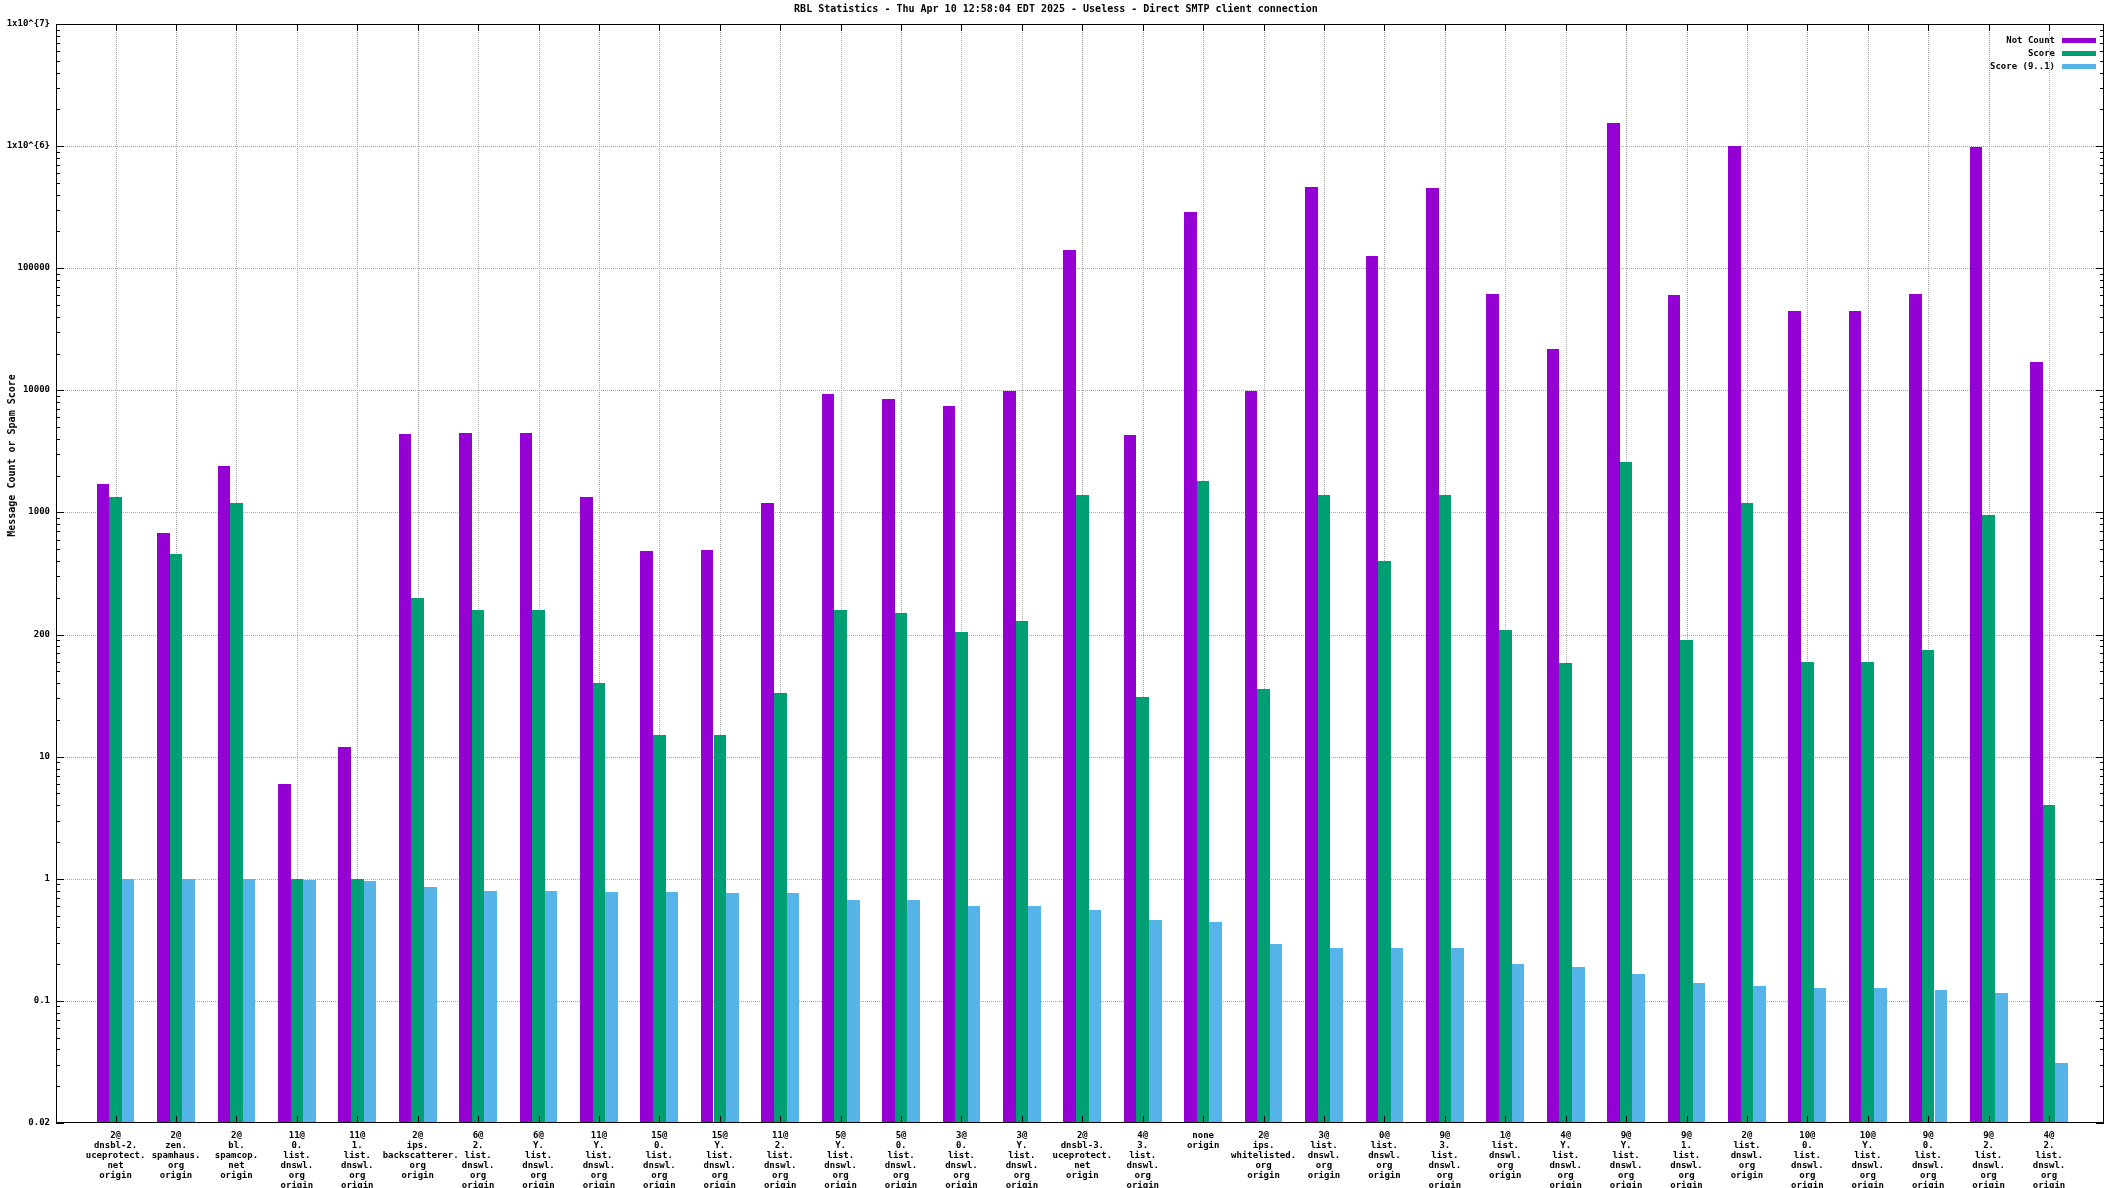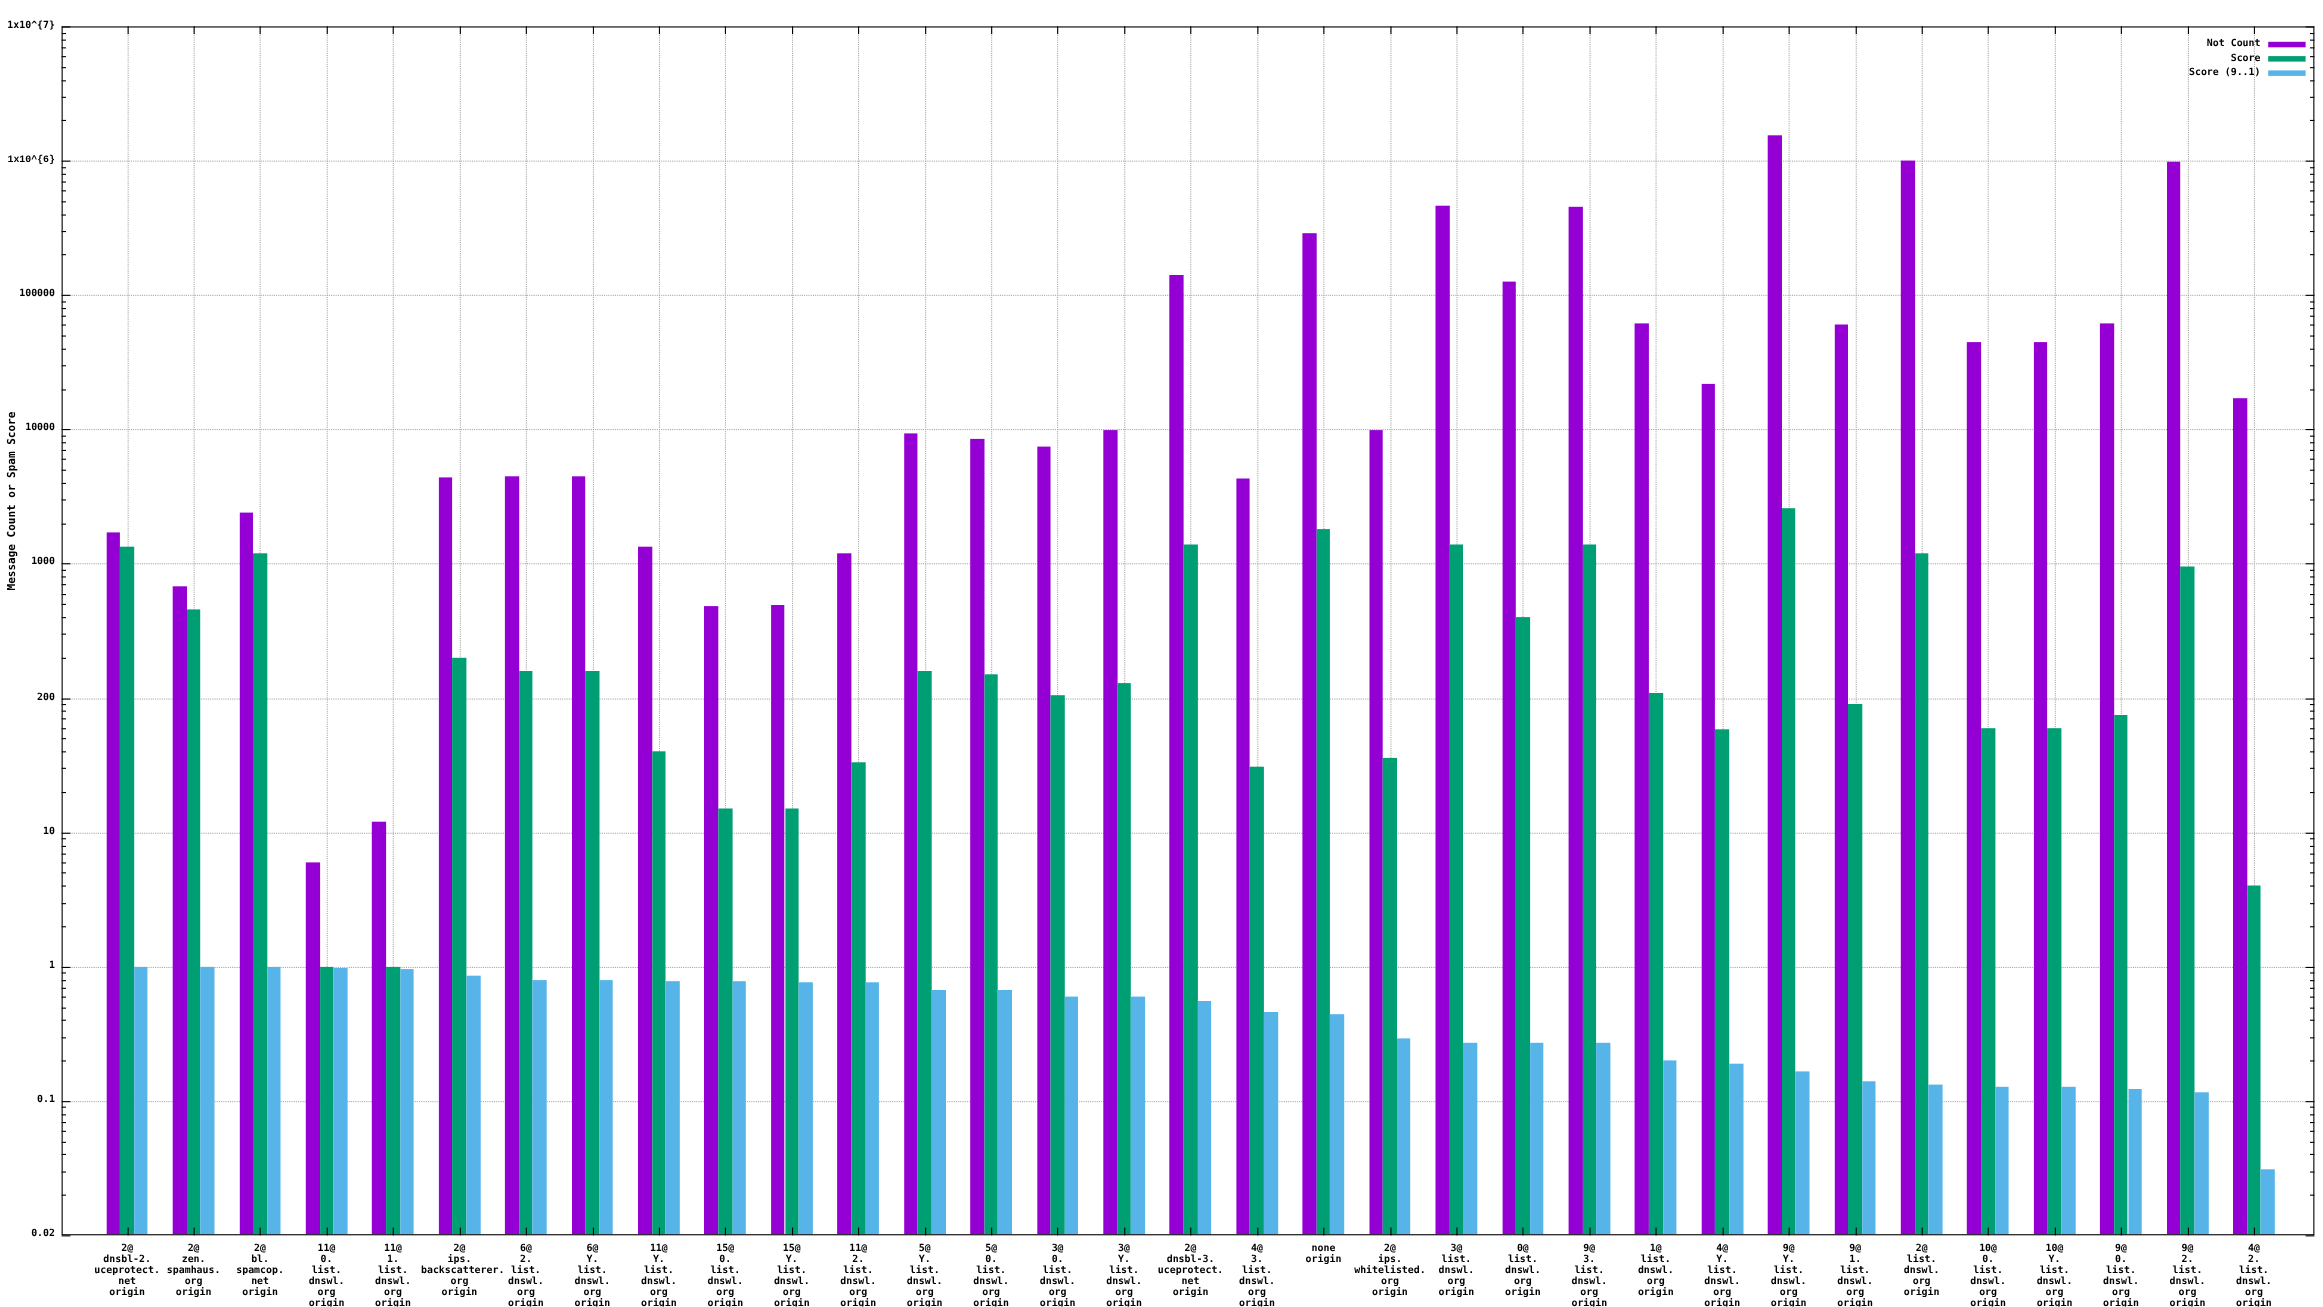--- a/index.html
+++ b/index.html
@@ -15,20 +15,21 @@
   .tick{background:#000;}
   .ylab{font-size:9px;font-weight:700;text-align:right;line-height:9px;}
   .xlab{font-size:9px;font-weight:700;text-align:center;line-height:10px;white-space:pre-line;}
   .legend-label{font-size:9px;font-weight:700;text-align:right;line-height:9px;}
   .legend-swatch{height:5px;width:34px;}
 </style>
 </head>
 <body>
 
 <div id="canvas">
+  <div class="abs" id="chart-title">RBL Statistics - Thu Apr 10 12:58:04 EDT 2025 - Useless - Direct SMTP client connection</div>
   <div class="abs" id="y-axis-label">Message Count or Spam Score</div>
   <div class="abs" id="grid-layer">
       <div class="abs gridh" style="left: 56px; top: 1000.89px; width: 2048px;"></div>
       <div class="abs gridh" style="left: 56px; top: 878.778px; width: 2048px;"></div>
       <div class="abs gridh" style="left: 56px; top: 756.667px; width: 2048px;"></div>
       <div class="abs gridh" style="left: 56px; top: 634.556px; width: 2048px;"></div>
       <div class="abs gridh" style="left: 56px; top: 512.444px; width: 2048px;"></div>
       <div class="abs gridh" style="left: 56px; top: 390.333px; width: 2048px;"></div>
       <div class="abs gridh" style="left: 56px; top: 268.222px; width: 2048px;"></div>
       <div class="abs gridh" style="left: 56px; top: 146.111px; width: 2048px;"></div>
@@ -395,21 +396,21 @@
       <div class="abs tick" style="left: 1867.78px; top: 24px; width: 1px; height: 7px;"></div>
       <div class="abs tick" style="left: 1928.2px; top: 1116px; width: 1px; height: 7px;"></div>
       <div class="abs tick" style="left: 1928.2px; top: 24px; width: 1px; height: 7px;"></div>
       <div class="abs tick" style="left: 1988.62px; top: 1116px; width: 1px; height: 7px;"></div>
       <div class="abs tick" style="left: 1988.62px; top: 24px; width: 1px; height: 7px;"></div>
       <div class="abs tick" style="left: 2049.04px; top: 1116px; width: 1px; height: 7px;"></div>
       <div class="abs tick" style="left: 2049.04px; top: 24px; width: 1px; height: 7px;"></div>
     </div>
   <div class="abs" id="axis-labels-layer">
       <div class="abs ylab" style="left: 0px; top: 19px; width: 50px;">1x10^{7}</div>
-      <div class="abs ylab" style="left: 0px; top: 141.111px; width: 50px; font-family: Liberation Mono, monospace;">1x10^{6}</div>
+      <div class="abs ylab" style="left: 0px; top: 141.111px; width: 50px;">1x10^{6}</div>
       <div class="abs ylab" style="left: 0px; top: 263.222px; width: 50px;">100000</div>
       <div class="abs ylab" style="left: 0px; top: 385.333px; width: 50px;">10000</div>
       <div class="abs ylab" style="left: 0px; top: 507.444px; width: 50px;">1000</div>
       <div class="abs ylab" style="left: 0px; top: 629.556px; width: 50px;">200</div>
       <div class="abs ylab" style="left: 0px; top: 751.667px; width: 50px;">10</div>
       <div class="abs ylab" style="left: 0px; top: 873.778px; width: 50px;">1</div>
       <div class="abs ylab" style="left: 0px; top: 995.889px; width: 50px;">0.1</div>
       <div class="abs ylab" style="left: 0px; top: 1118px; width: 50px;">0.02</div>
       <div class="abs xlab" style="left: 80.6px; top: 1130px; width: 70px;">2@
 dnsbl-2.

